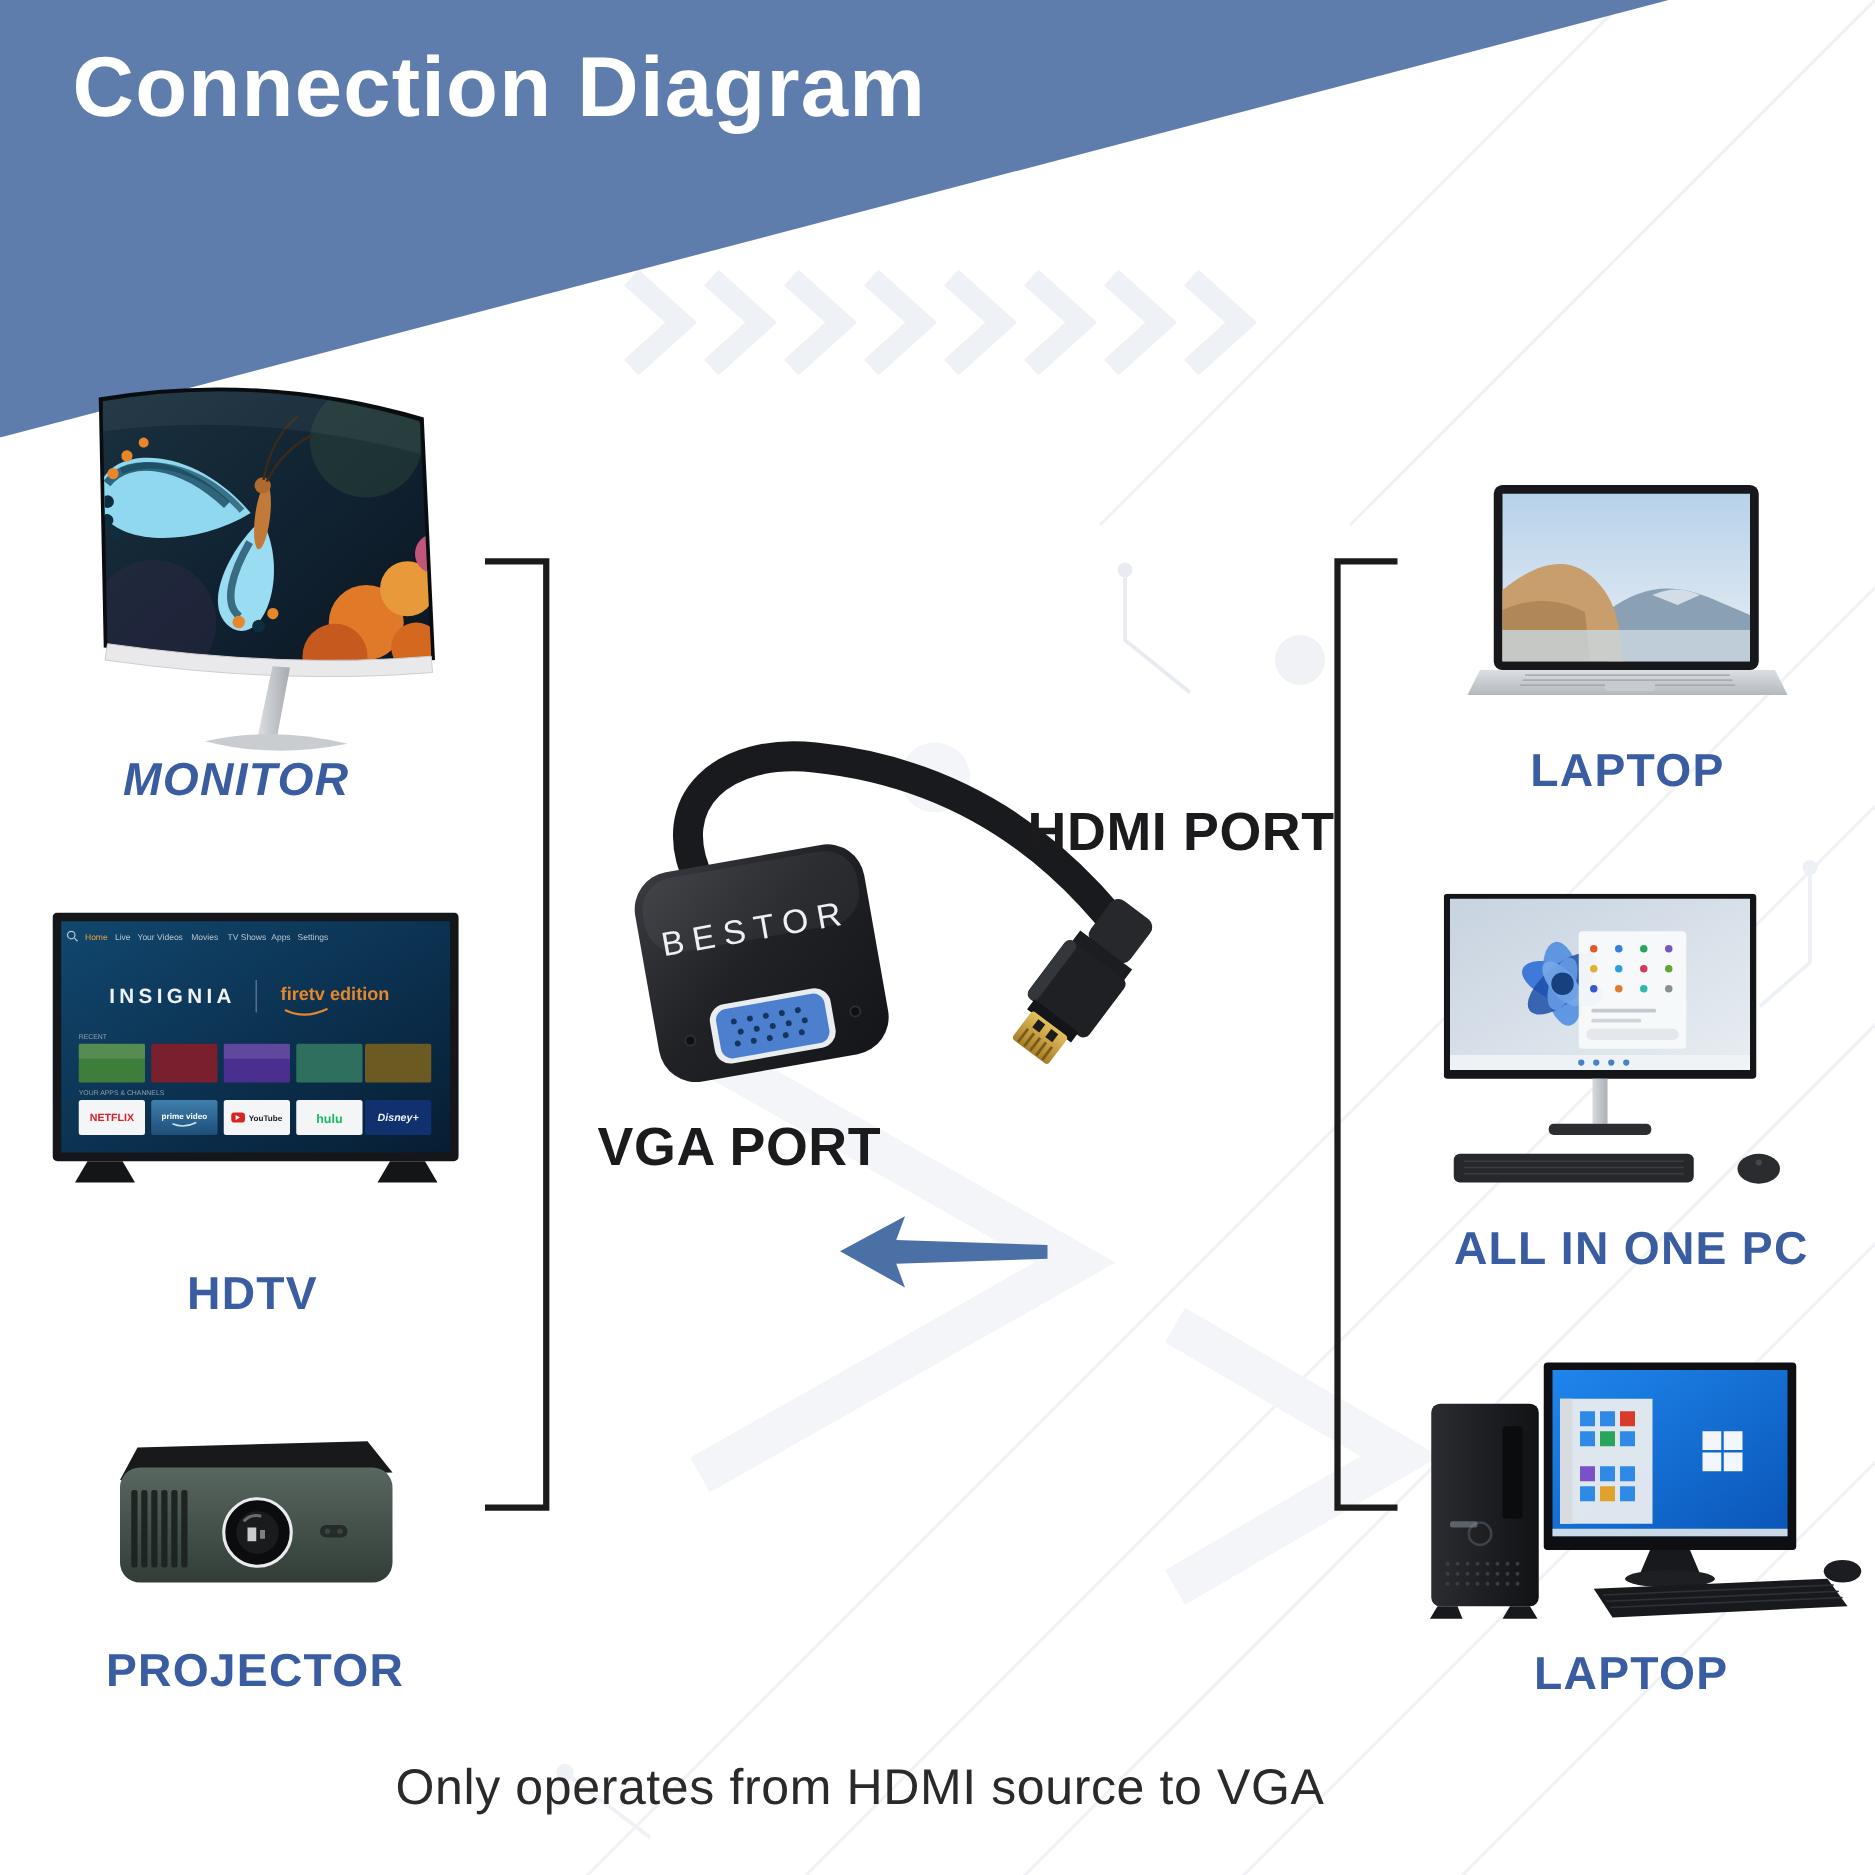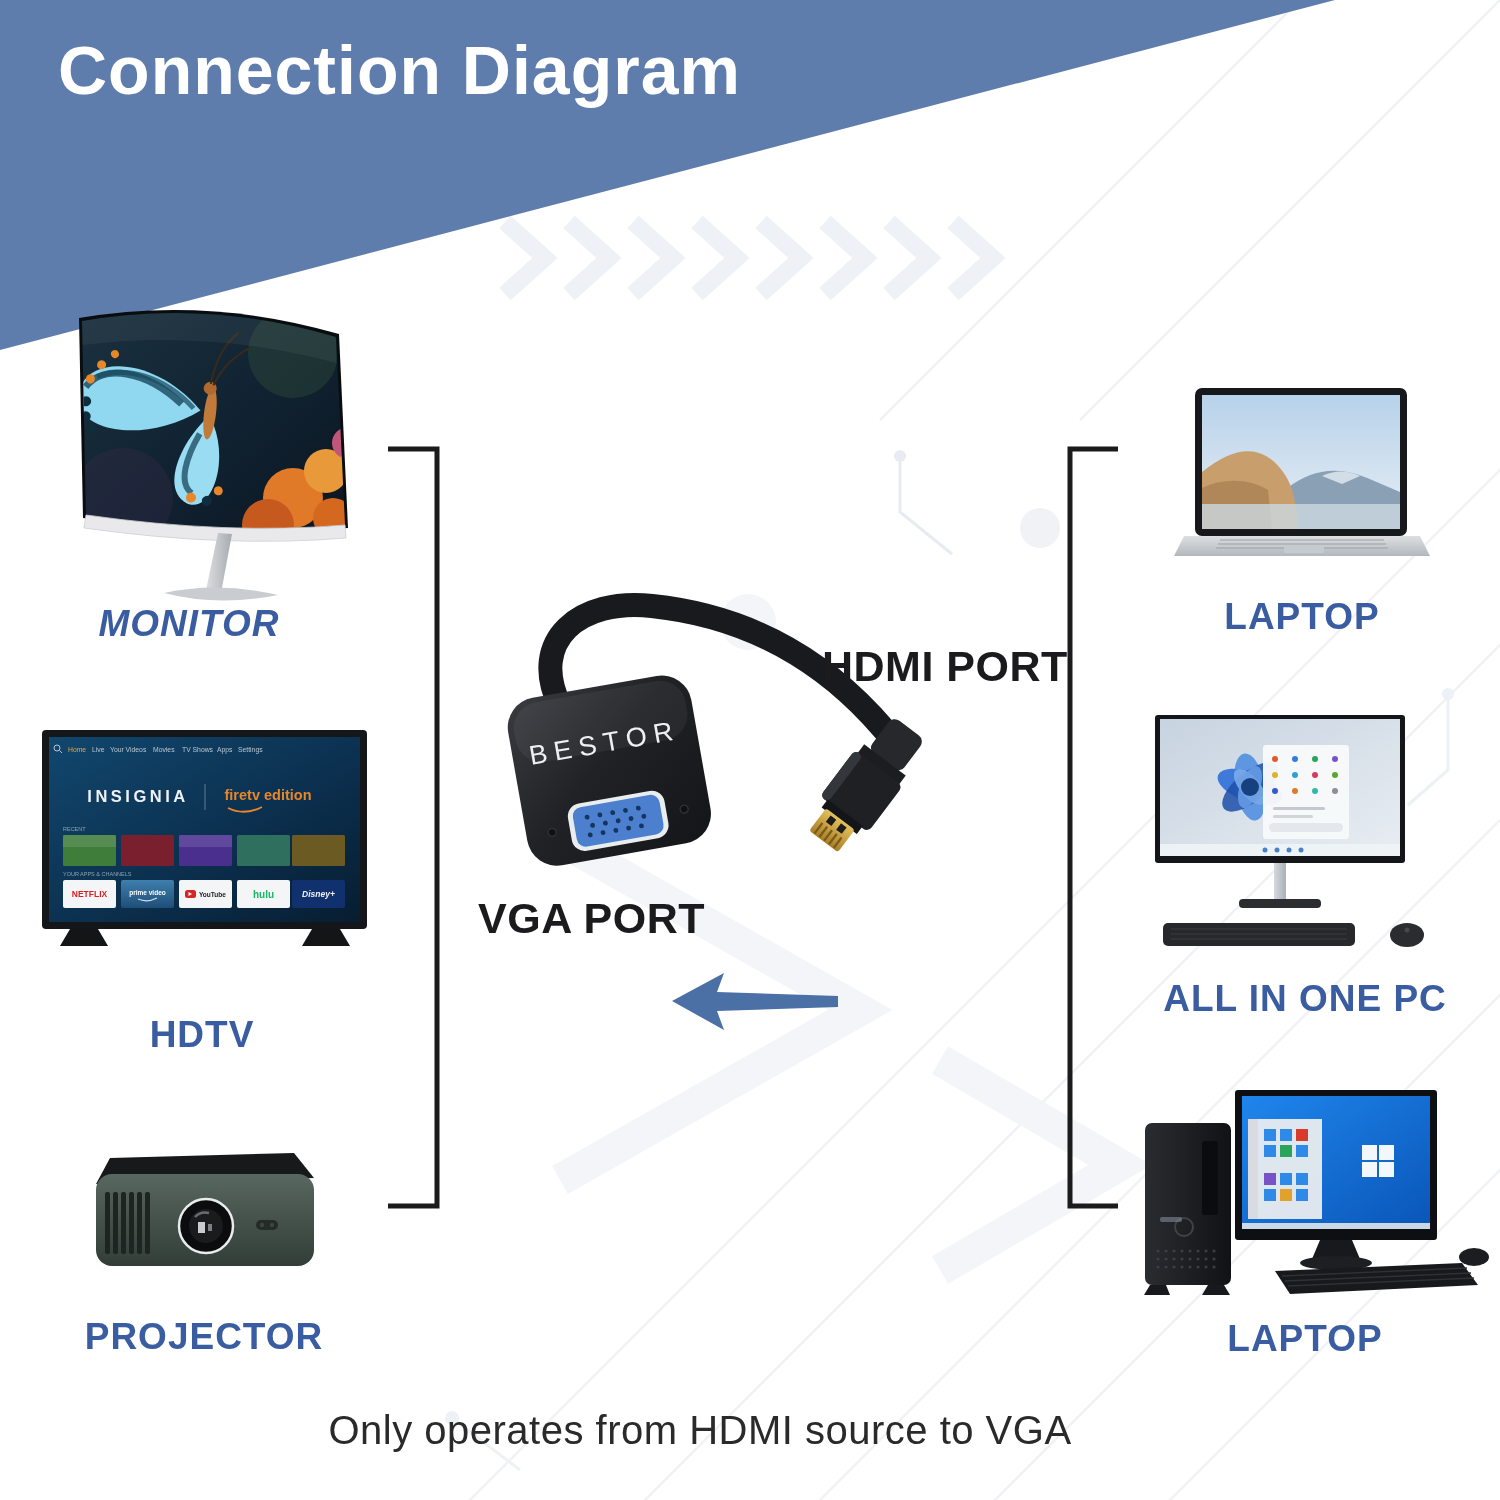--- a/index.html
+++ b/index.html
@@ -9,21 +9,21 @@
   
   #banner{left:0;top:0;width:1500px;height:400px;background:#5e7dac;
           clip-path:polygon(0 0,1335px 0,0 350px);}
   #page-title{left:58px;top:31px;font-size:68px;font-weight:700;color:#ffffff;letter-spacing:1px;}
   #page-subtitle{left:62px;top:136px;font-size:43px;font-weight:400;color:#f4f7fb;letter-spacing:6px;}
   
   .dev-label{width:320px;text-align:center;font-size:37px;font-weight:700;
              color:#3a5ca0;letter-spacing:1px;}
   
   .port-label{font-size:43px;font-weight:800;color:#1b1b1d;letter-spacing:0.5px;}
-  #footer-note{left:12px;top:1408px;width:1376px;text-align:center;font-size:40px;
+  #footer-note{left:0;top:1408px;width:1376px;text-align:center;font-size:40px;
                font-weight:400;color:#2a2a2a;letter-spacing:0.5px;}
   svg{display:block;}
   text{font-family:"Liberation Sans",sans-serif;}
 </style>
 </head>
 <body>
 
 <div id="canvas">
 
   <svg class="abs" style="left:0;top:0;" width="1500" height="1500" viewBox="0 0 1500 1500">

